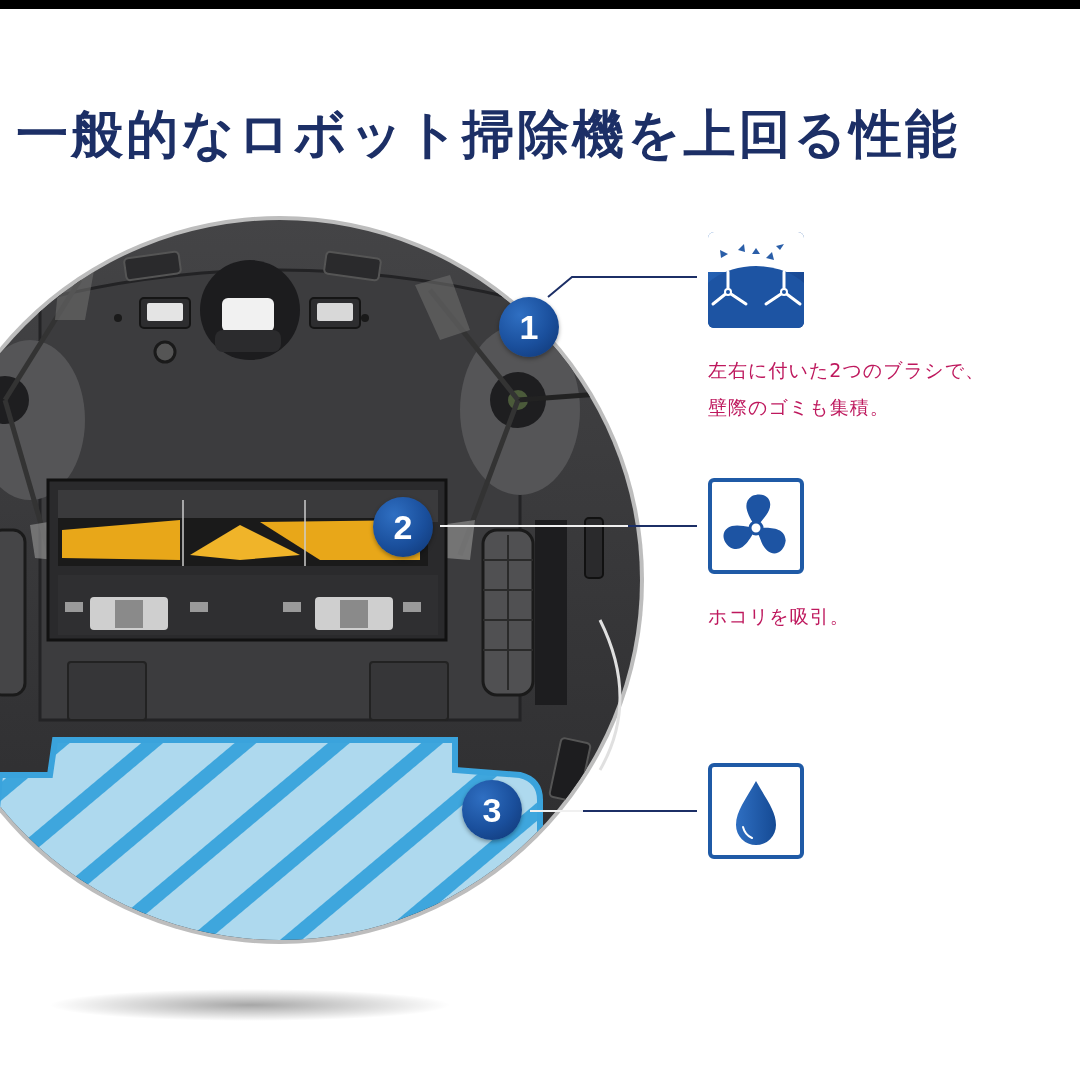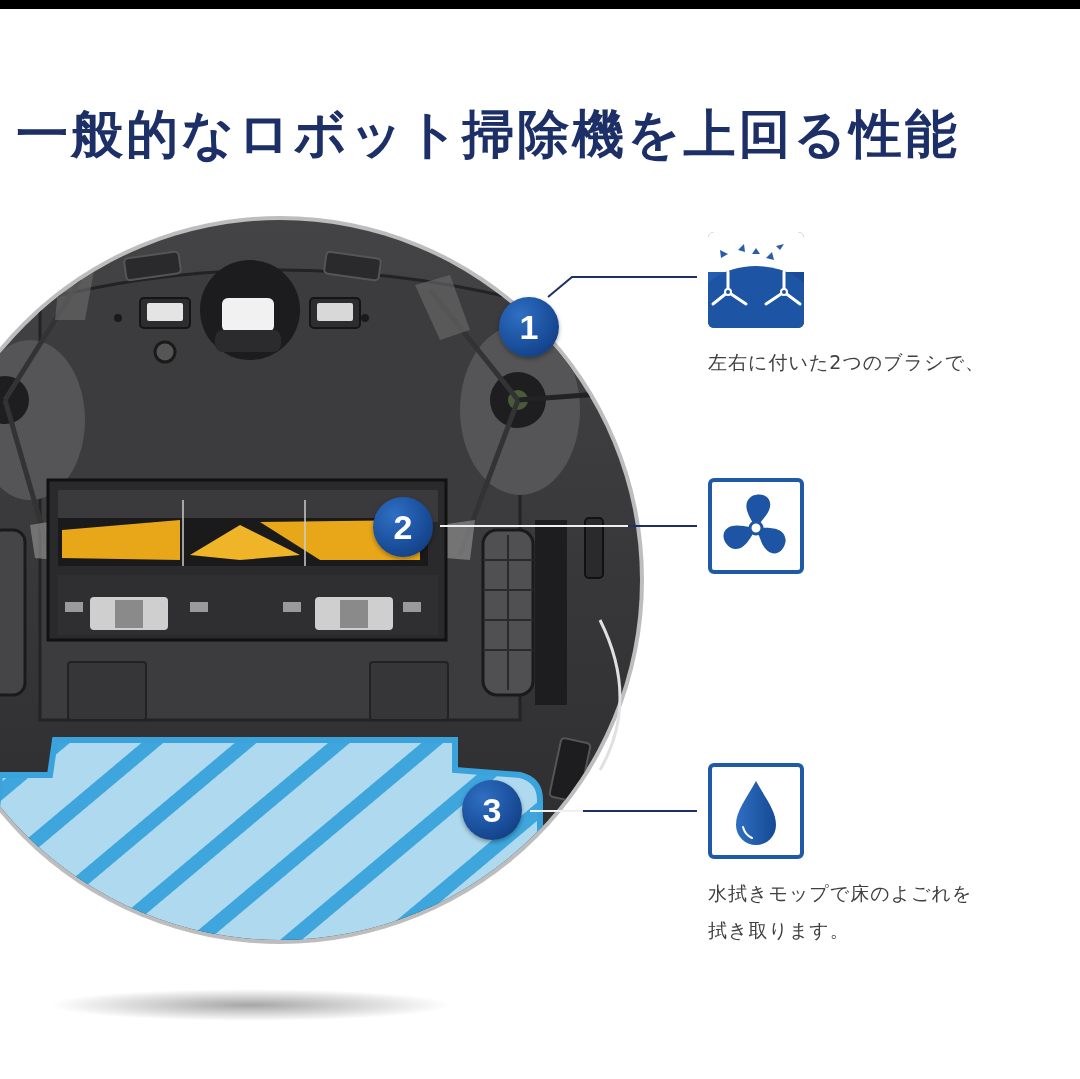--- a/index.html
+++ b/index.html
@@ -29,21 +29,21 @@
 
   
   .feature { position:absolute; left:708px; }
   .icon-box {
     width:96px; height:96px; box-sizing:border-box; border-radius:6px;
     position:relative; overflow:hidden;
   }
   .icon-box.filled { background:linear-gradient(135deg,#2a6bc0 0%, #1a4f9c 60%, #173d84 100%); }
   .icon-box.outline { border:4px solid #1f5aa6; background:#fff; }
   .feature-text {
-    margin-top:16px; font-size:19px; line-height:37px; color:#404040;
+    margin-top:24px; font-size:19px; line-height:37px; color:#be185d;
     letter-spacing:1px; white-space:nowrap;
   }
 </style>
 </head>
 <body>
 
 <div class="topbar"></div>
 
 <h1 class="title" style="margin:0;">一般的なロボット掃除機を上回る性能</h1>
 
@@ -181,48 +181,46 @@
           <line x1="76" y1="60" x2="92" y2="72"></line>
       </g>
       <circle cx="20" cy="60" r="4" fill="#fff"></circle>
         <circle cx="20" cy="60" r="2" fill="#1d54a3"></circle>
       <circle cx="76" cy="60" r="4" fill="#fff"></circle>
         <circle cx="76" cy="60" r="2" fill="#1d54a3"></circle>
     </svg>
   </div>
   <div class="feature-text">
     <div>左右に付いた2つのブラシで、</div>
+    <div>壁際のゴミも集積。</div>
   </div>
 </div>
 
 <div class="feature" style="top:478px;">
   <div class="icon-box outline">
     <svg width="88" height="88" viewBox="0 0 88 88">
       <g fill="#1d54a3" transform="translate(44 46)">
         <path d="M0 0 C-6 -10 -16 -24 -4 -32 C10 -38 22 -26 8 -10 Z"></path>
         <path d="M0 0 C-6 -10 -16 -24 -4 -32 C10 -38 22 -26 8 -10 Z" transform="rotate(120)"></path>
         <path d="M0 0 C-6 -10 -16 -24 -4 -32 C10 -38 22 -26 8 -10 Z" transform="rotate(240)"></path>
         <circle cx="0" cy="0" r="6" fill="#fff" stroke="#1d54a3" stroke-width="3"></circle>
       </g>
     </svg>
   </div>
   <div class="feature-text">
+    <div>ホコリを吸引。</div>
   </div>
 </div>
 
 <div class="feature" style="top:763px;">
   <div class="icon-box outline">
     <svg width="88" height="88" viewBox="0 0 88 88">
       <defs>
         <linearGradient id="dropGrad" x1="0" y1="0" x2="1" y2="0">
           <stop offset="0" stop-color="#2f6fc2"></stop>
           <stop offset="1" stop-color="#154a94"></stop>
         </linearGradient>
       </defs>
       <path d="M44 14 C34 32 24 44 24 58 A20 20 0 0 0 64 58 C64 44 54 32 44 14 Z" fill="url(#dropGrad)"></path>
       <path d="M31 60 Q33 68 40 71" stroke="#ffffff" stroke-width="2" fill="none" stroke-linecap="round"></path>
     </svg>
   </div>
-  <div class="feature-text">
-    <div>水拭きモップで床のよごれを</div>
-    <div>拭き取ります。</div>
-  </div>
 </div>
 
 </body></html>

